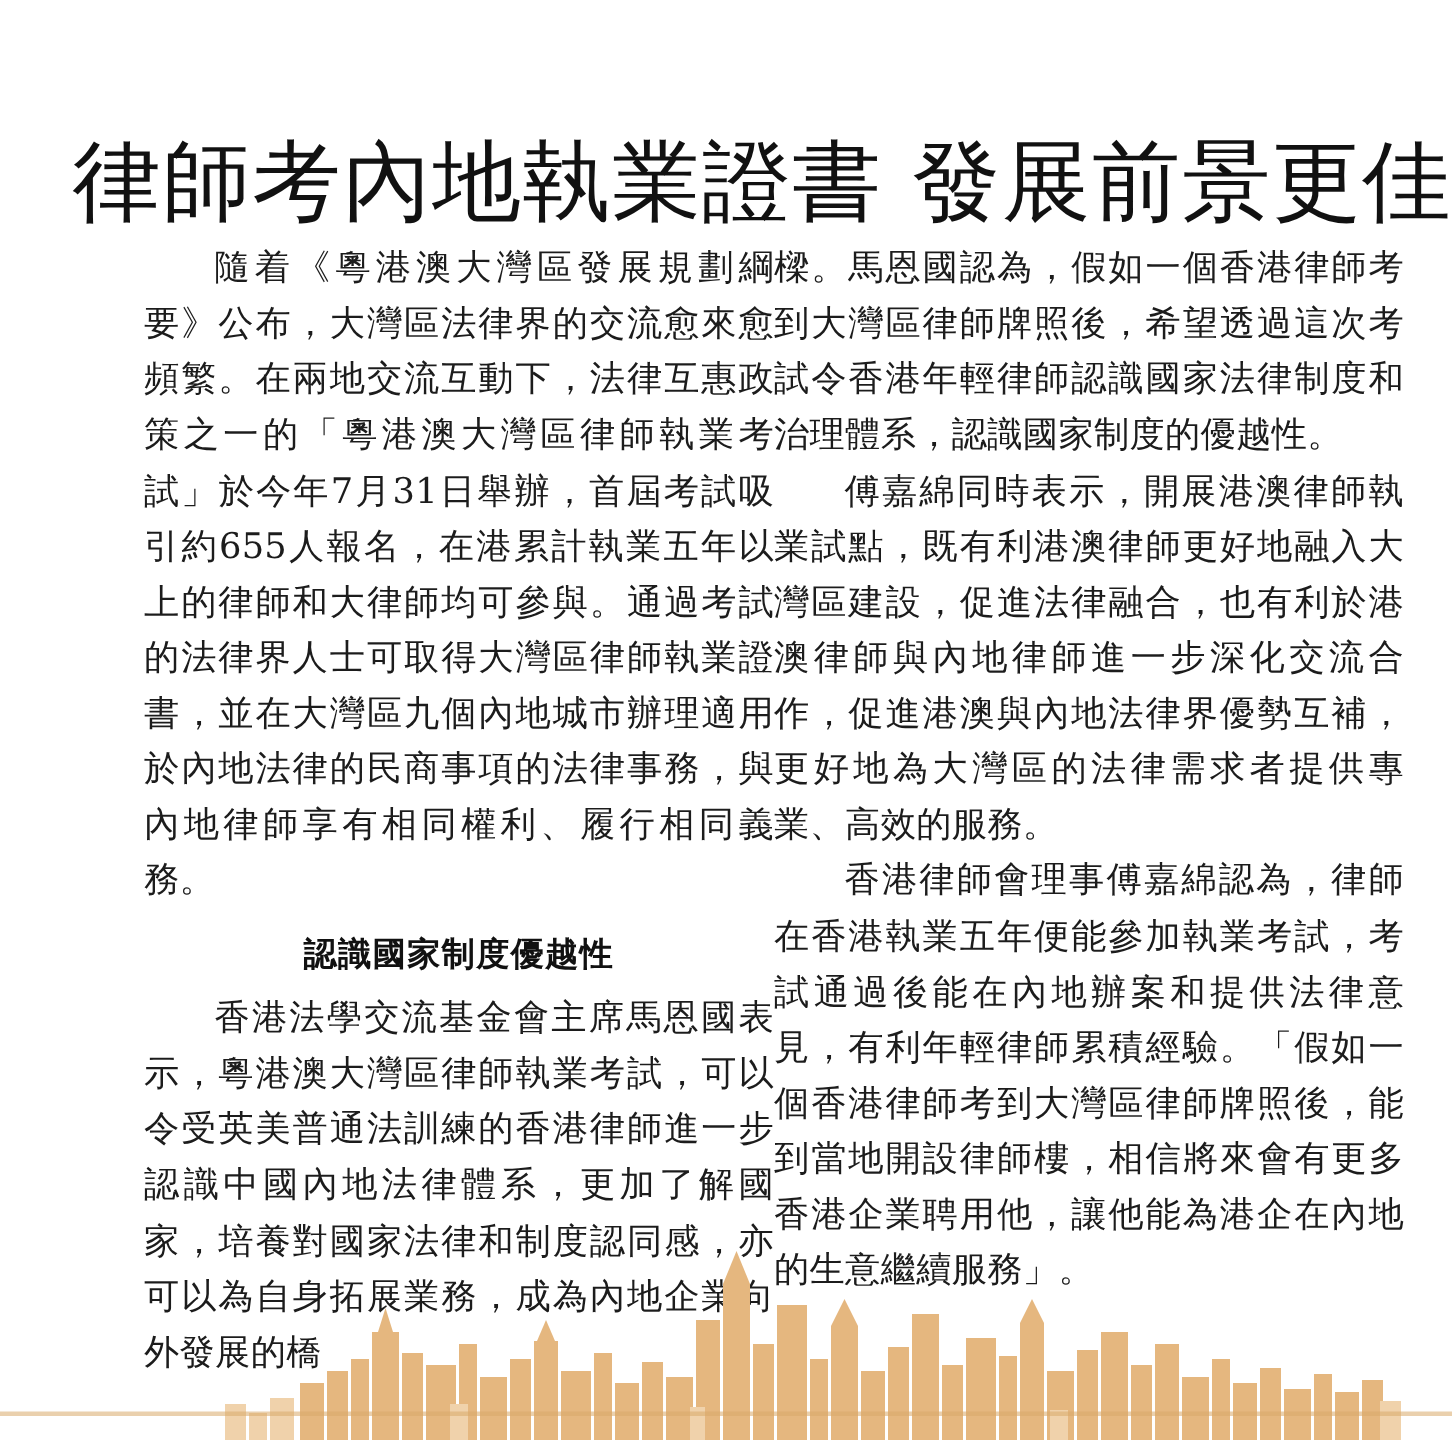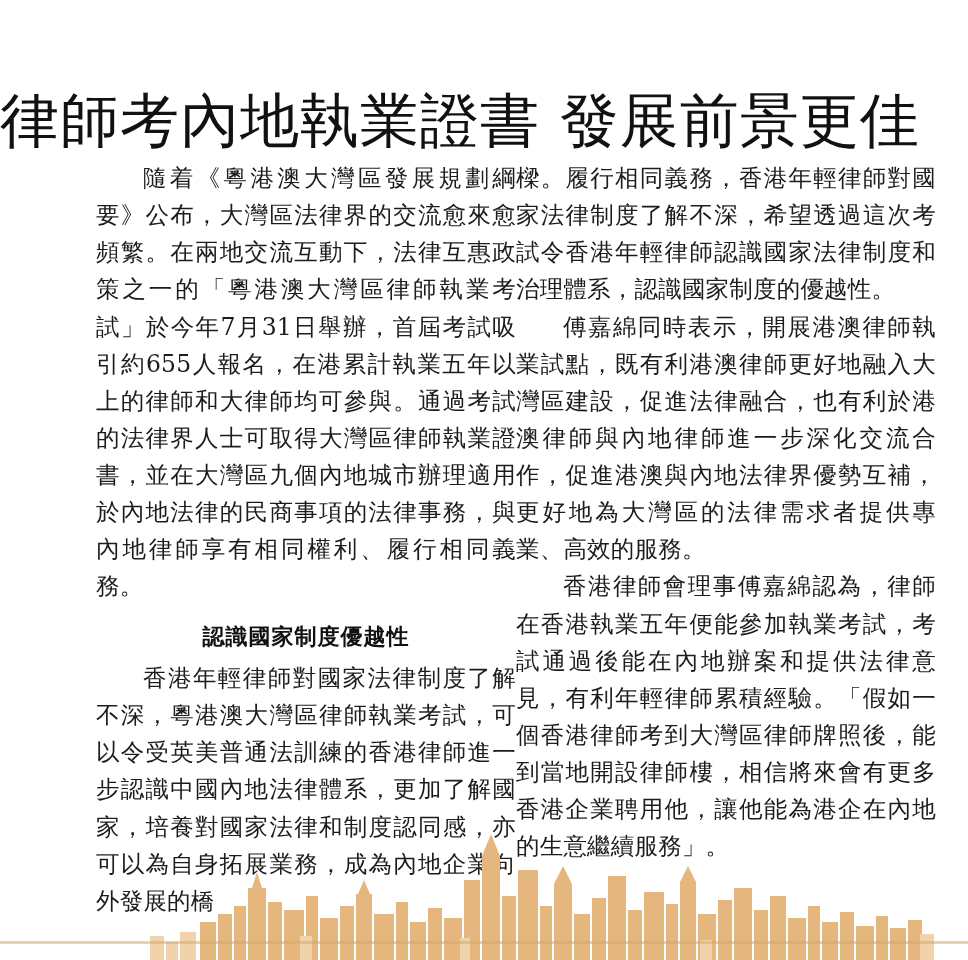--- a/index.html
+++ b/index.html
@@ -23,21 +23,21 @@
     box-sizing: border-box;
     background: #ffffff;
   }
 
   
   .headline {
     position: absolute;
     left: 0;
     top: 48px;
     width: 968px;
-    text-align: left;
+    text-align: right;
     font-family: "DejaVu Serif", "Liberation Serif", serif;
     font-size: 59px;
     line-height: 1.12;
     font-weight: 400;
     letter-spacing: 1px;
     color: #111111;
     white-space: nowrap;
   }
 
   
@@ -103,25 +103,25 @@
 
 <div class="page">
 
   <h1 class="headline">律師考內地執業證書 發展前景更佳</h1>
 
   <div class="columns">
 
     <div class="col">
       <p class="indent">隨着《粵港澳大灣區發展規劃綱要》公布，大灣區法律界的交流愈來愈頻繁。在兩地交流互動下，法律互惠政策之一的「粵港澳大灣區律師執業考試」於今年7月31日舉辦，首屆考試吸引約655人報名，在港累計執業五年以上的律師和大律師均可參與。通過考試的法律界人士可取得大灣區律師執業證書，並在大灣區九個內地城市辦理適用於內地法律的民商事項的法律事務，與內地律師享有相同權利、履行相同義務。</p>
       <div class="subhead">認識國家制度優越性</div>
-      <p class="indent">香港年輕律師對國家法律制度了解不深，粵港澳大灣區律師執業考試，可以令受英美普通法訓練的香港律師進一步認識中國內地法律體系，更加了解國家，培養對國家法律和制度認同感，亦可以為自身拓展業務，成為內地企業向外發展的橋</p>
+      <p class="indent">香港法學交流基金會主席馬恩國表示，粵港澳大灣區律師執業考試，可以令受英美普通法訓練的香港律師進一步認識中國內地法律體系，更加了解國家，培養對國家法律和制度認同感，亦可以為自身拓展業務，成為內地企業向外發展的橋</p>
     </div>
 
     <div class="col">
-      <p>樑。履行相同義務，香港年輕律師對國家法律制度了解不深，希望透過這次考試令香港年輕律師認識國家法律制度和治理體系，認識國家制度的優越性。</p>
+      <p>樑。馬恩國認為，假如一個香港律師考到大灣區律師牌照後，希望透過這次考試令香港年輕律師認識國家法律制度和治理體系，認識國家制度的優越性。</p>
       <p class="indent">傅嘉綿同時表示，開展港澳律師執業試點，既有利港澳律師更好地融入大灣區建設，促進法律融合，也有利於港澳律師與內地律師進一步深化交流合作，促進港澳與內地法律界優勢互補，更好地為大灣區的法律需求者提供專業、高效的服務。</p>
       <p class="indent">香港律師會理事傅嘉綿認為，律師在香港執業五年便能參加執業考試，考試通過後能在內地辦案和提供法律意見，有利年輕律師累積經驗。「假如一個香港律師考到大灣區律師牌照後，能到當地開設律師樓，相信將來會有更多香港企業聘用他，讓他能為港企在內地的生意繼續服務」。</p>
     </div>
 
   </div>
 
   <div class="skyline">
     <svg viewBox="0 0 968 150" preserveAspectRatio="none" aria-hidden="true">
       <g fill="#e5b77f">
 

